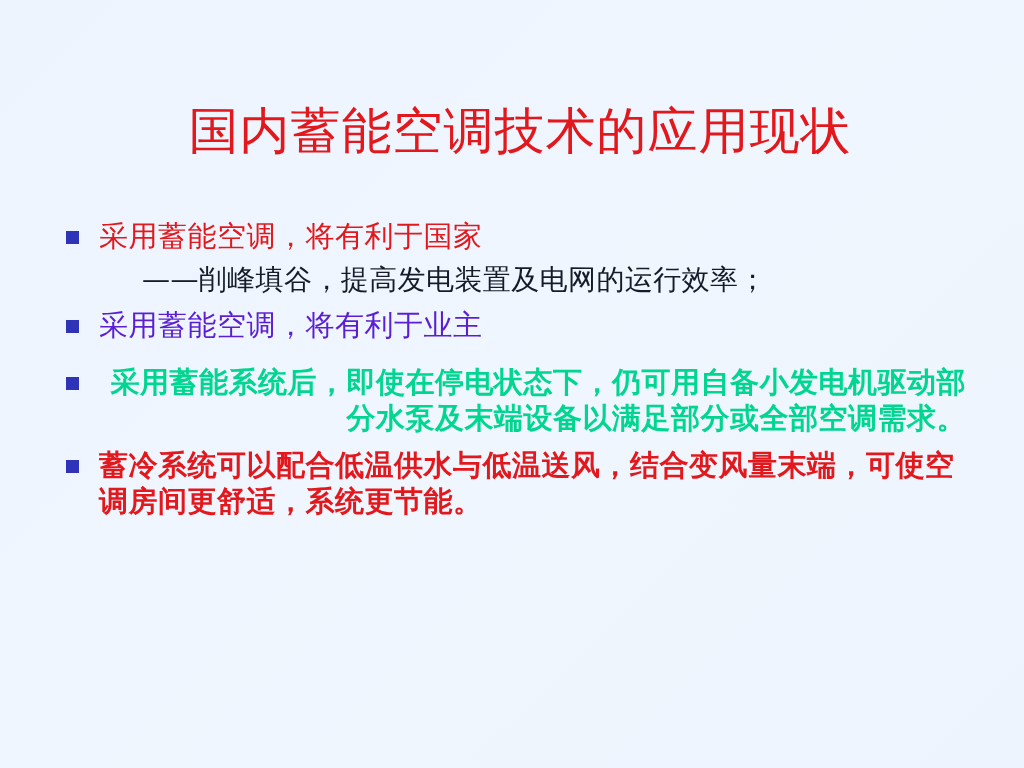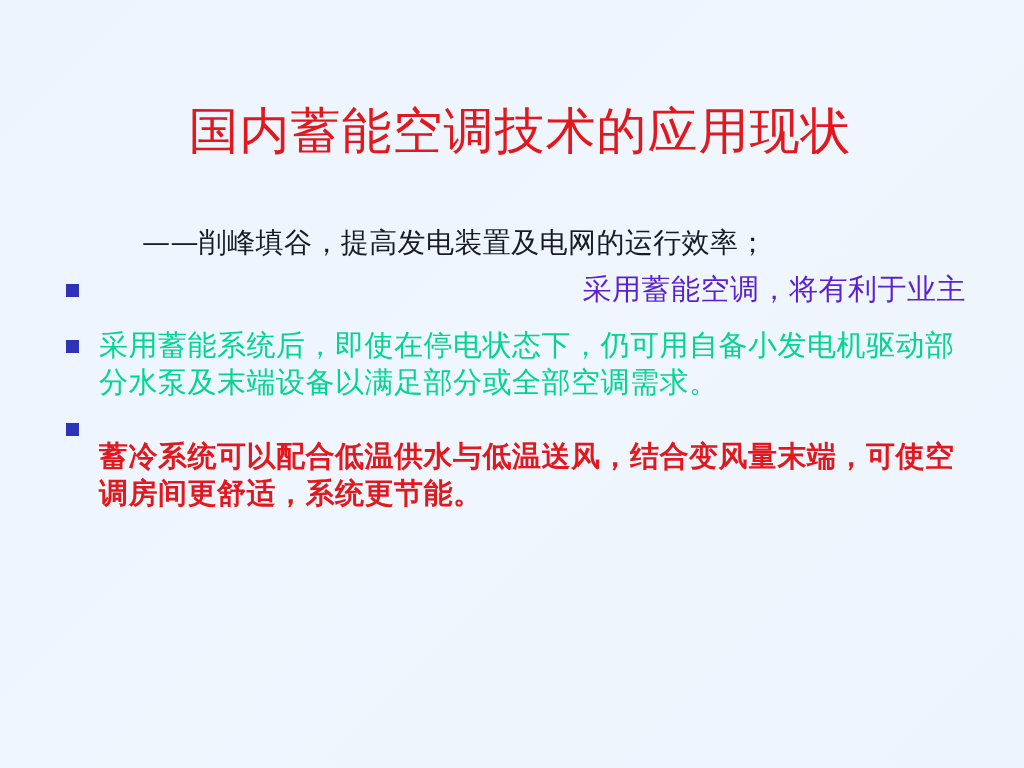--- a/index.html
+++ b/index.html
@@ -58,30 +58,29 @@
     font-family: "DejaVu Serif", serif;
     font-size: 29px;
     line-height: 1.26;
     letter-spacing: 0.5px;
   }
   .bullet-text.level-red {
     color: #e2181c;
   }
   .bullet-text.level-purple {
     color: #5a1fd2;
-    text-align: right;
   }
   .bullet-text.level-red-bold {
     color: #e2181c;
     font-weight: bold;
-    margin-top: 28px;
   }
   .bullet-text.level-green-bold {
     color: #01d690;
-    font-weight: normal;
+    font-weight: bold;
+    text-align: right;
   }
   .sub-line {
     color: #131c28;
     font-family: "DejaVu Serif", serif;
     font-size: 28px;
     line-height: 1.38;
     padding-left: 76px;
     letter-spacing: 0.4px;
     white-space: nowrap;
   }
@@ -91,20 +90,24 @@
 </style>
 </head>
 <body>
 
 <div class="slide">
 
   <div class="slide-title">国内蓄能空调技术的应用现状</div>
 
   <div class="body-block">
 
+    <div class="bullet-row">
+      <span class="bullet-marker"></span>
+      <span class="bullet-text level-red">采用蓄能空调，将有利于国家</span>
+    </div>
     <div class="sp-6"></div>
     <div class="sub-line">——削峰填谷，提高发电装置及电网的运行效率；</div>
     <div class="sp-4"></div>
     <div class="sp-4"></div>
 
     <div class="bullet-row">
       <span class="bullet-marker"></span>
       <span class="bullet-text level-purple">采用蓄能空调，将有利于业主</span>
     </div>
     <div class="sp-6"></div>

